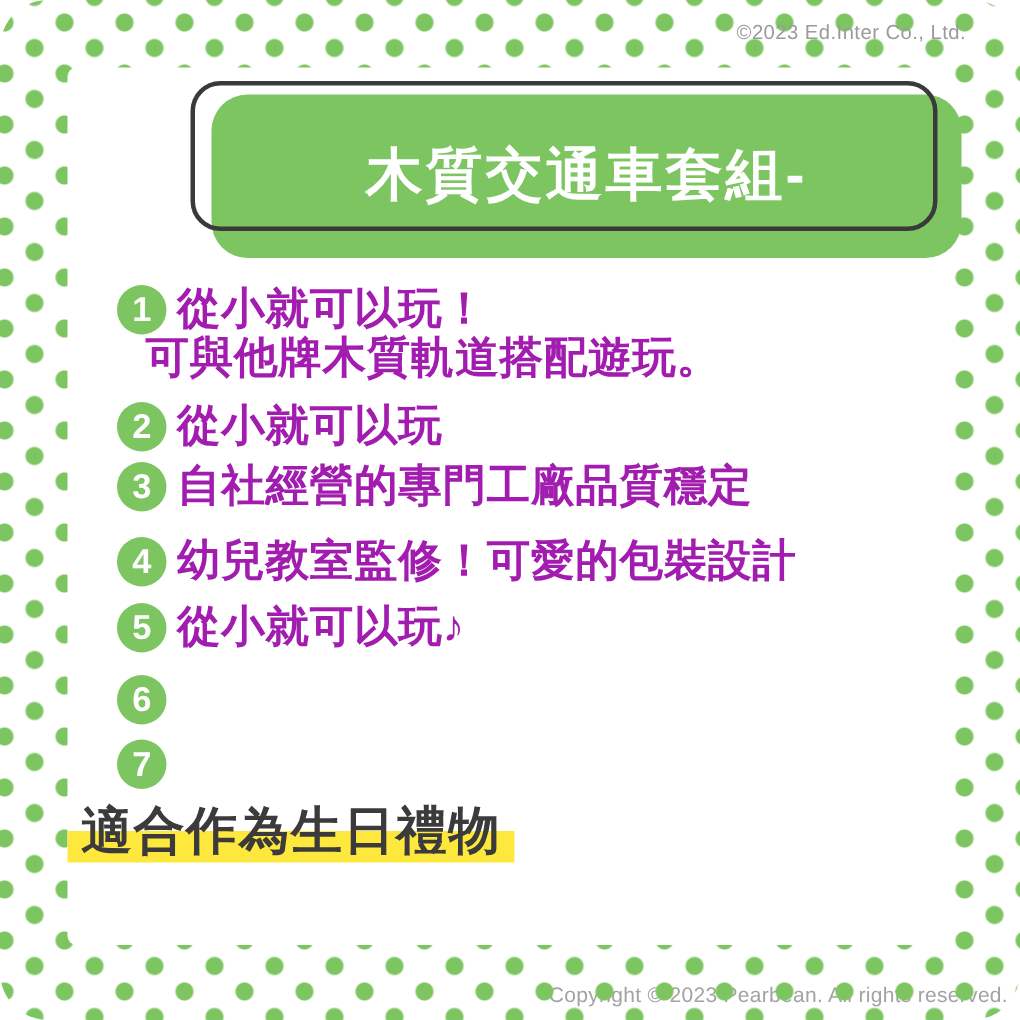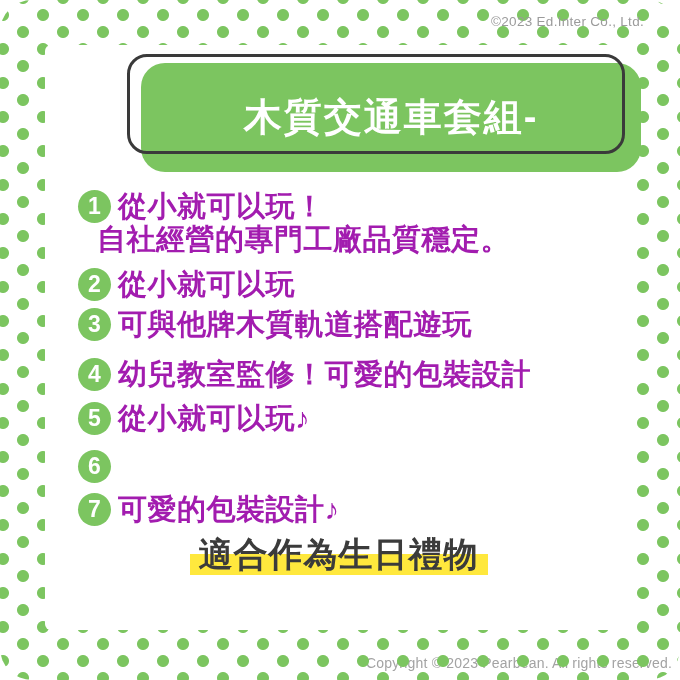--- a/index.html
+++ b/index.html
@@ -54,21 +54,21 @@
     color:#ffffff;font-weight:bold;font-size:23px;
     display:flex;align-items:center;justify-content:center;
   }
   .ftext{
     font-size:29px;font-weight:bold;color:#a21caf;line-height:33px;
     letter-spacing:0.5px;white-space:nowrap;
   }
   .l2{display:block;margin-left:-21px;}
 
   
-  .footer{position:absolute;left:0;right:0;top:489px;text-align:center;z-index:1;}
+  .footer{position:absolute;left:0;right:0;top:489px;z-index:1;}
   .footer .fline{line-height:40px;}
   .hl{
     font-size:34px;font-weight:bold;color:#3b3b3b;letter-spacing:1px;white-space:nowrap;
     padding:0 9px 2px 9px;
     background:linear-gradient(180deg, rgba(0,0,0,0) 47%, #ffe83d 47%);
   }
 </style>
 </head>
 <body>
 
@@ -84,50 +84,49 @@
 
     <div class="title-box">
       <div class="title-green">
         <div class="title-line">木質交通車套組-</div>
       </div>
       <div class="title-border"></div>
     </div>
 
     <div class="feature-row" style="top:145px">
       <span class="badge">1</span>
-      <span class="ftext"><span class="l1">從小就可以玩！</span><span class="l2">自社經營的專門工廠品質穩定。</span></span>
+      <span class="ftext"><span class="l1">從小就可以玩！</span><span class="l2">可與他牌木質軌道搭配遊玩。</span></span>
     </div>
 
     <div class="feature-row" style="top:223px">
       <span class="badge">2</span>
       <span class="ftext">從小就可以玩</span>
     </div>
 
     <div class="feature-row" style="top:263px">
       <span class="badge">3</span>
-      <span class="ftext">可與他牌木質軌道搭配遊玩</span>
+      <span class="ftext">自社經營的專門工廠品質穩定</span>
     </div>
 
     <div class="feature-row" style="top:313px">
       <span class="badge">4</span>
       <span class="ftext">幼兒教室監修！可愛的包裝設計</span>
     </div>
 
     <div class="feature-row" style="top:357px">
       <span class="badge">5</span>
       <span class="ftext">從小就可以玩♪</span>
     </div>
 
     <div class="feature-row" style="top:405px">
       <span class="badge">6</span>
     </div>
 
     <div class="feature-row" style="top:448px">
       <span class="badge">7</span>
-      <span class="ftext">可愛的包裝設計♪</span>
     </div>
 
     <div class="footer">
       <div class="fline"><span class="hl">適合作為生日禮物</span></div>
     </div>
 
   </div>
 </div>
 
 </body></html>

